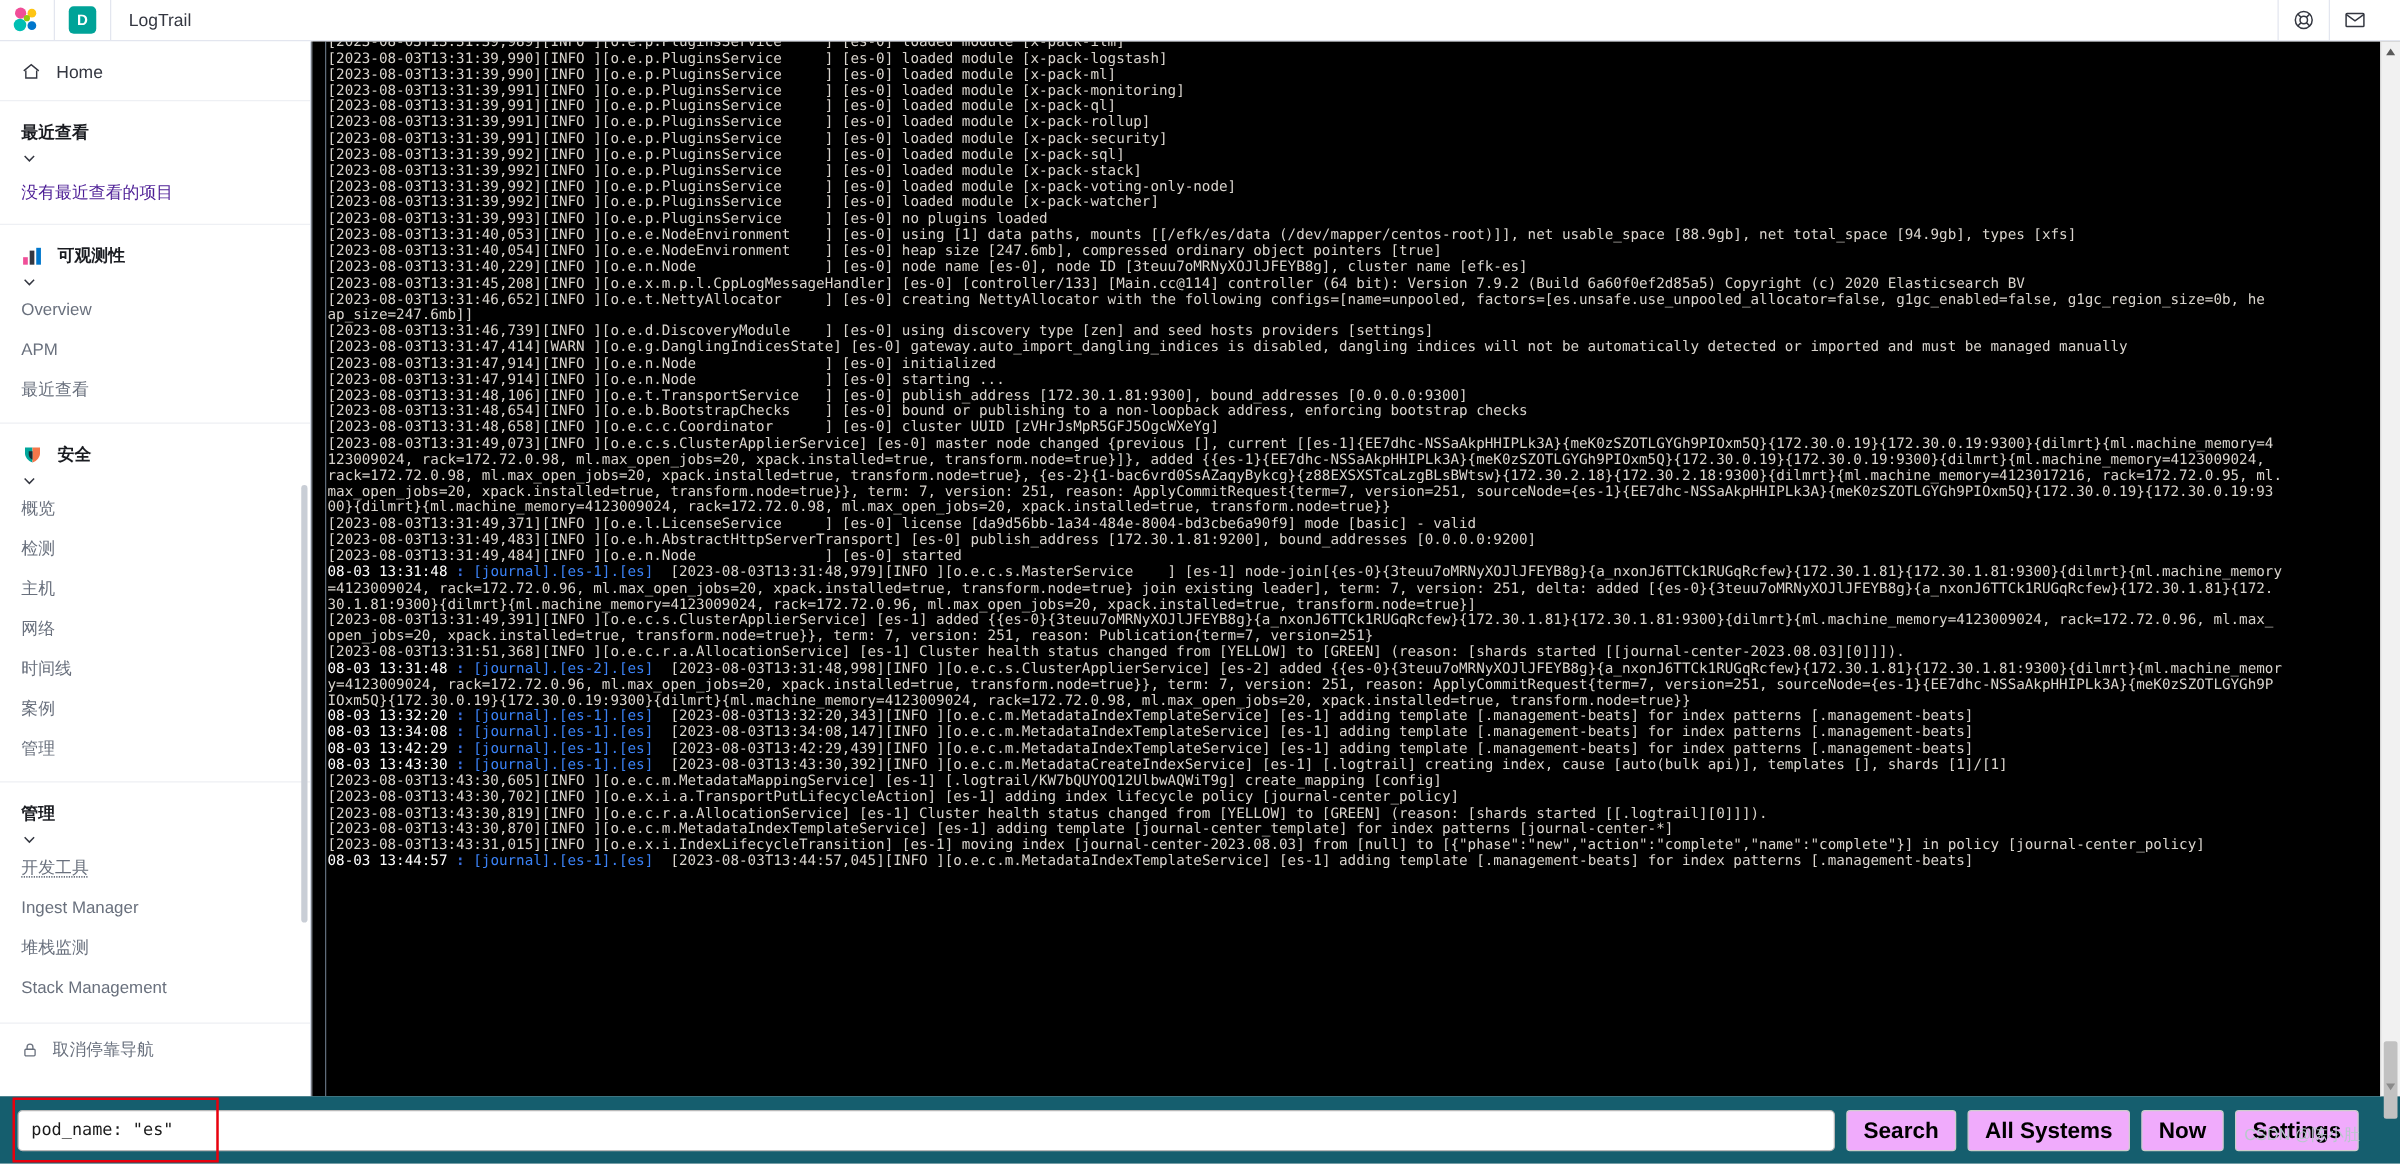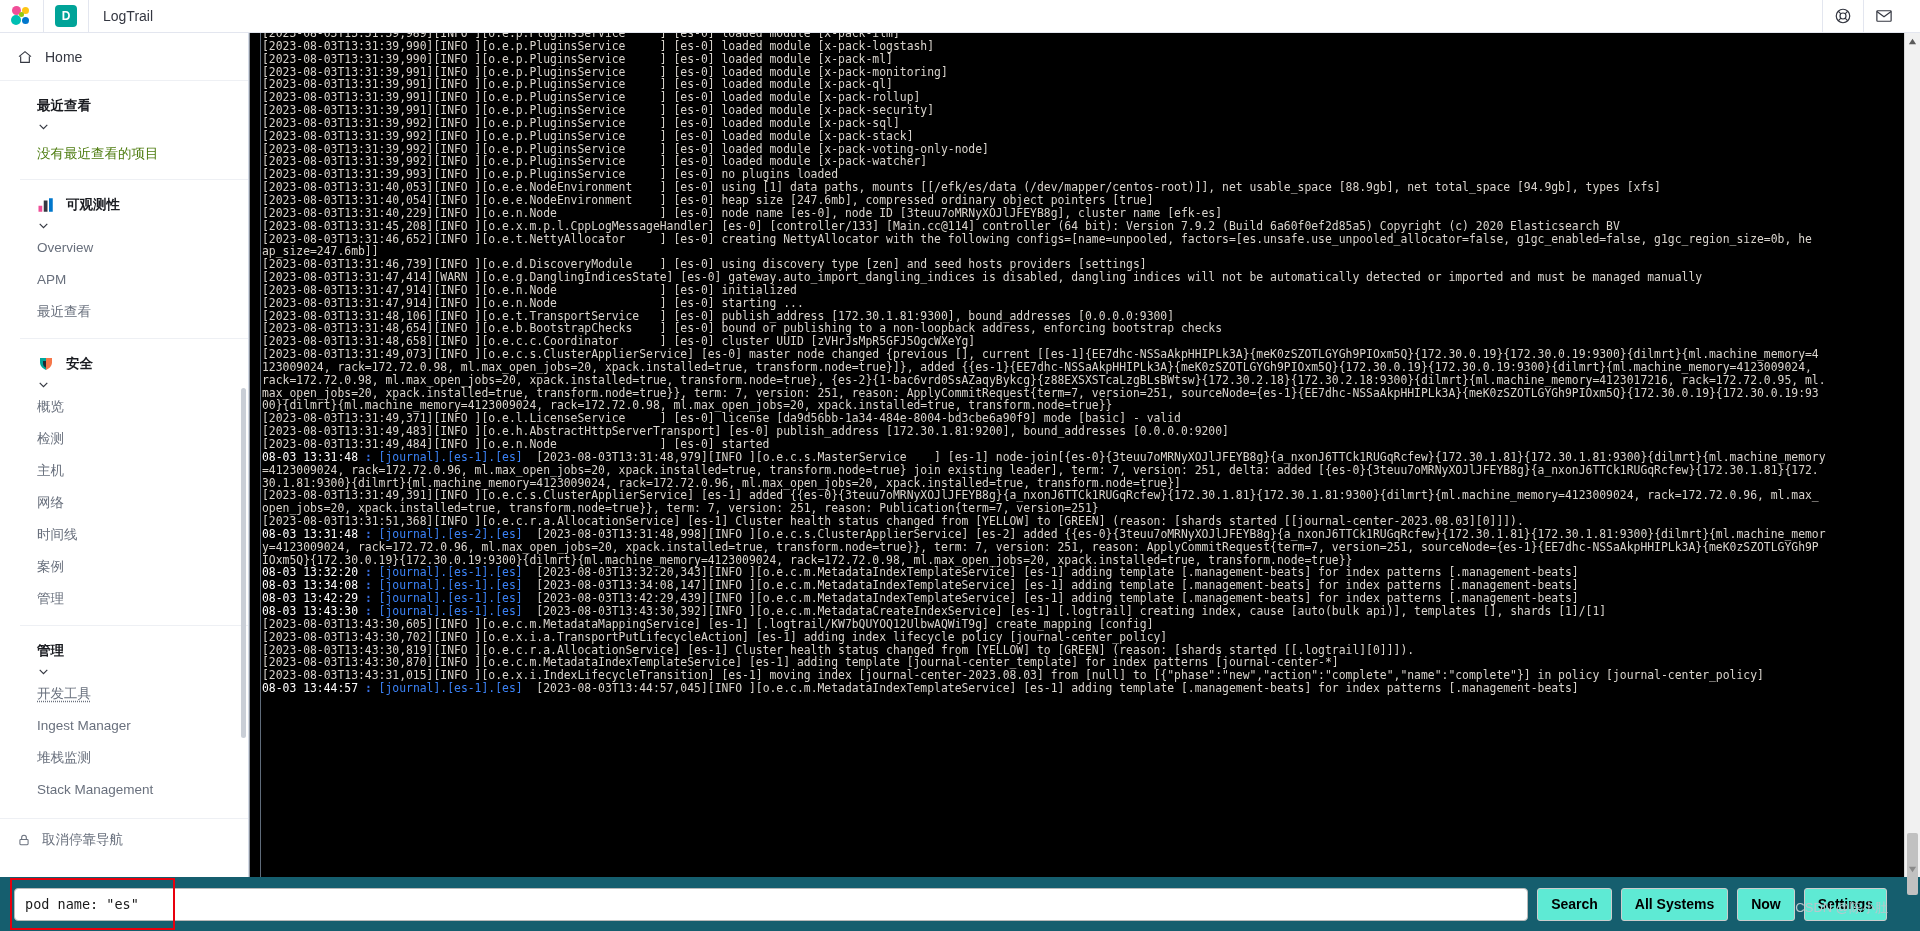--- a/index.html
+++ b/index.html
@@ -49,29 +49,29 @@
     position: relative;
     overflow: hidden;
   }
   .nav-home {
     height: 48px; display: flex; align-items: center; gap: 12px;
     padding: 0 17px; border-bottom: 1px solid #eef0f4;
   }
   .nav-home .label { font-size: 14px; color: #343741; }
   .home-icon { width: 16px; height: 16px; }
 
-  .nav-section { padding: 14px 17px 10px 17px; border-bottom: 1px solid #eef0f4; position: relative; margin-left: 20px; }
+  .nav-section { padding: 14px 17px 10px 17px; border-bottom: 1px solid #eef0f4; position: relative; }
   .nav-section.nb { border-bottom: none; }
   .sec-head {
     display: flex; align-items: center; gap: 11px;
     font-size: 13.5px; font-weight: bold; color: #1a1c21;
     margin-bottom: 3px; min-height: 22px;
   }
   .chev svg { width: 13px; height: 13px; display: block; }
-  .empty-note { font-size: 13.5px; color: #4d7c0f; padding: 12px 0 6px 0; }
+  .empty-note { font-size: 13.5px; color: #4c1d95; padding: 12px 0 6px 0; }
   .nav-item {
     font-size: 13.5px; color: #69707d;
     padding: 8px 0 8px 0;
     line-height: 16px; cursor: pointer;
   }
   .nav-item.dotted { text-decoration: underline; text-decoration-style: dotted; text-underline-offset: 3px; }
   .sec-icon { width: 18px; height: 18px; display: block; }
 
   .logtrail-wrap { padding: 0 17px; position: relative; }
   .logtrail-item {
@@ -139,25 +139,25 @@
     font-size: 13.5px; color: #1a1a1a;
     padding: 0 10px;
     outline: none;
   }
   .red-focus {
     position: absolute; left: -4px; top: -10px;
     width: 165px; height: 52px;
     border: 2px solid #e8000d; pointer-events: none;
   }
   .sbtn {
-    background: #5eead4; color: #000;
+    background: #f0abfc; color: #000;
     border: 1px solid #cccccc; border-radius: 3px;
     height: 33px; padding: 0 13px;
     font-family: "Liberation Sans", sans-serif;
-    font-size: 14px; font-weight: bold;
+    font-size: 18px; font-weight: bold;
     cursor: pointer; white-space: nowrap;
   }
   .watermark {
     position: absolute; right: 32px; bottom: 14px;
     font-size: 13px; color: #b8c7cc;
     font-family: "Liberation Sans", sans-serif;
   }
 
   
   .page-sb {

